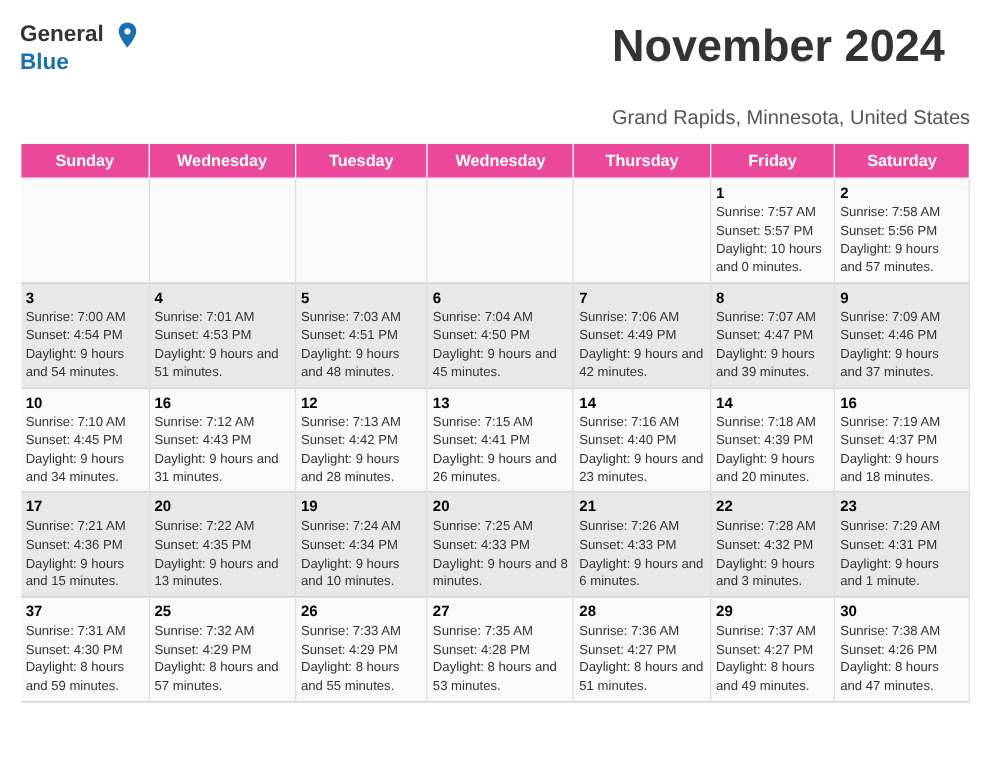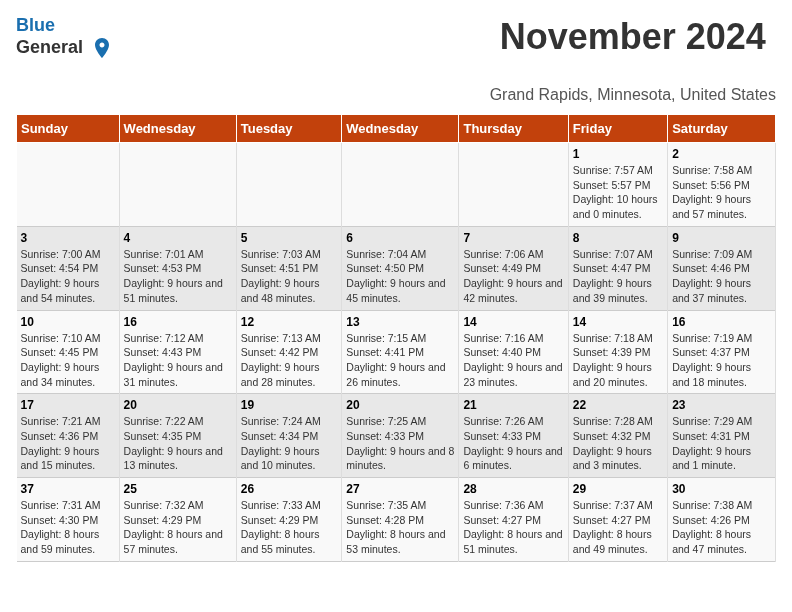--- a/index.html
+++ b/index.html
@@ -20,43 +20,43 @@
       font-weight: bold;
       color: #333;
       line-height: 1.1;
     }
     .logo-icon {
       width: 24px;
       height: 24px;
       margin-left: 2px;
     }
     .title-section {
-      text-align: center;
+      text-align: left;
       margin-bottom: 4px;
     }
     .main-title {
       font-size: 36px;
       font-weight: bold;
       color: #333;
     }
     .subtitle {
       font-size: 16px;
       color: #555;
       margin-top: 28px;
     }
     table {
       width: 100%;
       border-collapse: collapse;
       font-size: 11px;
     }
     thead tr th {
-      background-color: #c2410c;
+      background-color: #ec4899;
       color: #fff;
       padding: 6px 4px;
-      text-align: left;
+      text-align: center;
       font-size: 13px;
       border: 1px solid #fff;
     }
     tbody tr {
       border-bottom: 1px solid #ccc;
     }
     tbody tr:nth-child(odd) {
       background-color: #f9f9f9;
     }
     tbody tr:nth-child(even) {
@@ -86,28 +86,28 @@
       align-items: flex-start;
       margin-bottom: 6px;
     }
   </style>
 </head>
 <body>
 
 <div class="top-area">
   <div class="header-logo">
     <div>
-      <div class="logo-text" style="color:#1a6faf;">
-        <span>Blue</span>
-      </div>
       <div class="logo-text">
         <span>General</span>
         <svg class="logo-icon" viewBox="0 0 24 24" fill="#1a6faf" style="display:inline-block;vertical-align:middle;margin-left:2px;">
           <path d="M12 2C8 2 5 5 5 9c0 5 7 13 7 13s7-8 7-13c0-4-3-7-7-7zm0 9.5c-1.4 0-2.5-1.1-2.5-2.5S10.6 6.5 12 6.5s2.5 1.1 2.5 2.5S13.4 11.5 12 11.5z"></path>
         </svg>
+      </div>
+      <div class="logo-text" style="color:#1a6faf;">
+        <span>Blue</span>
       </div>
     </div>
   </div>
   <div class="title-section">
     <div class="main-title">November 2024</div>
     <div class="subtitle">Grand Rapids, Minnesota, United States</div>
   </div>
 </div>
 
 <table>

